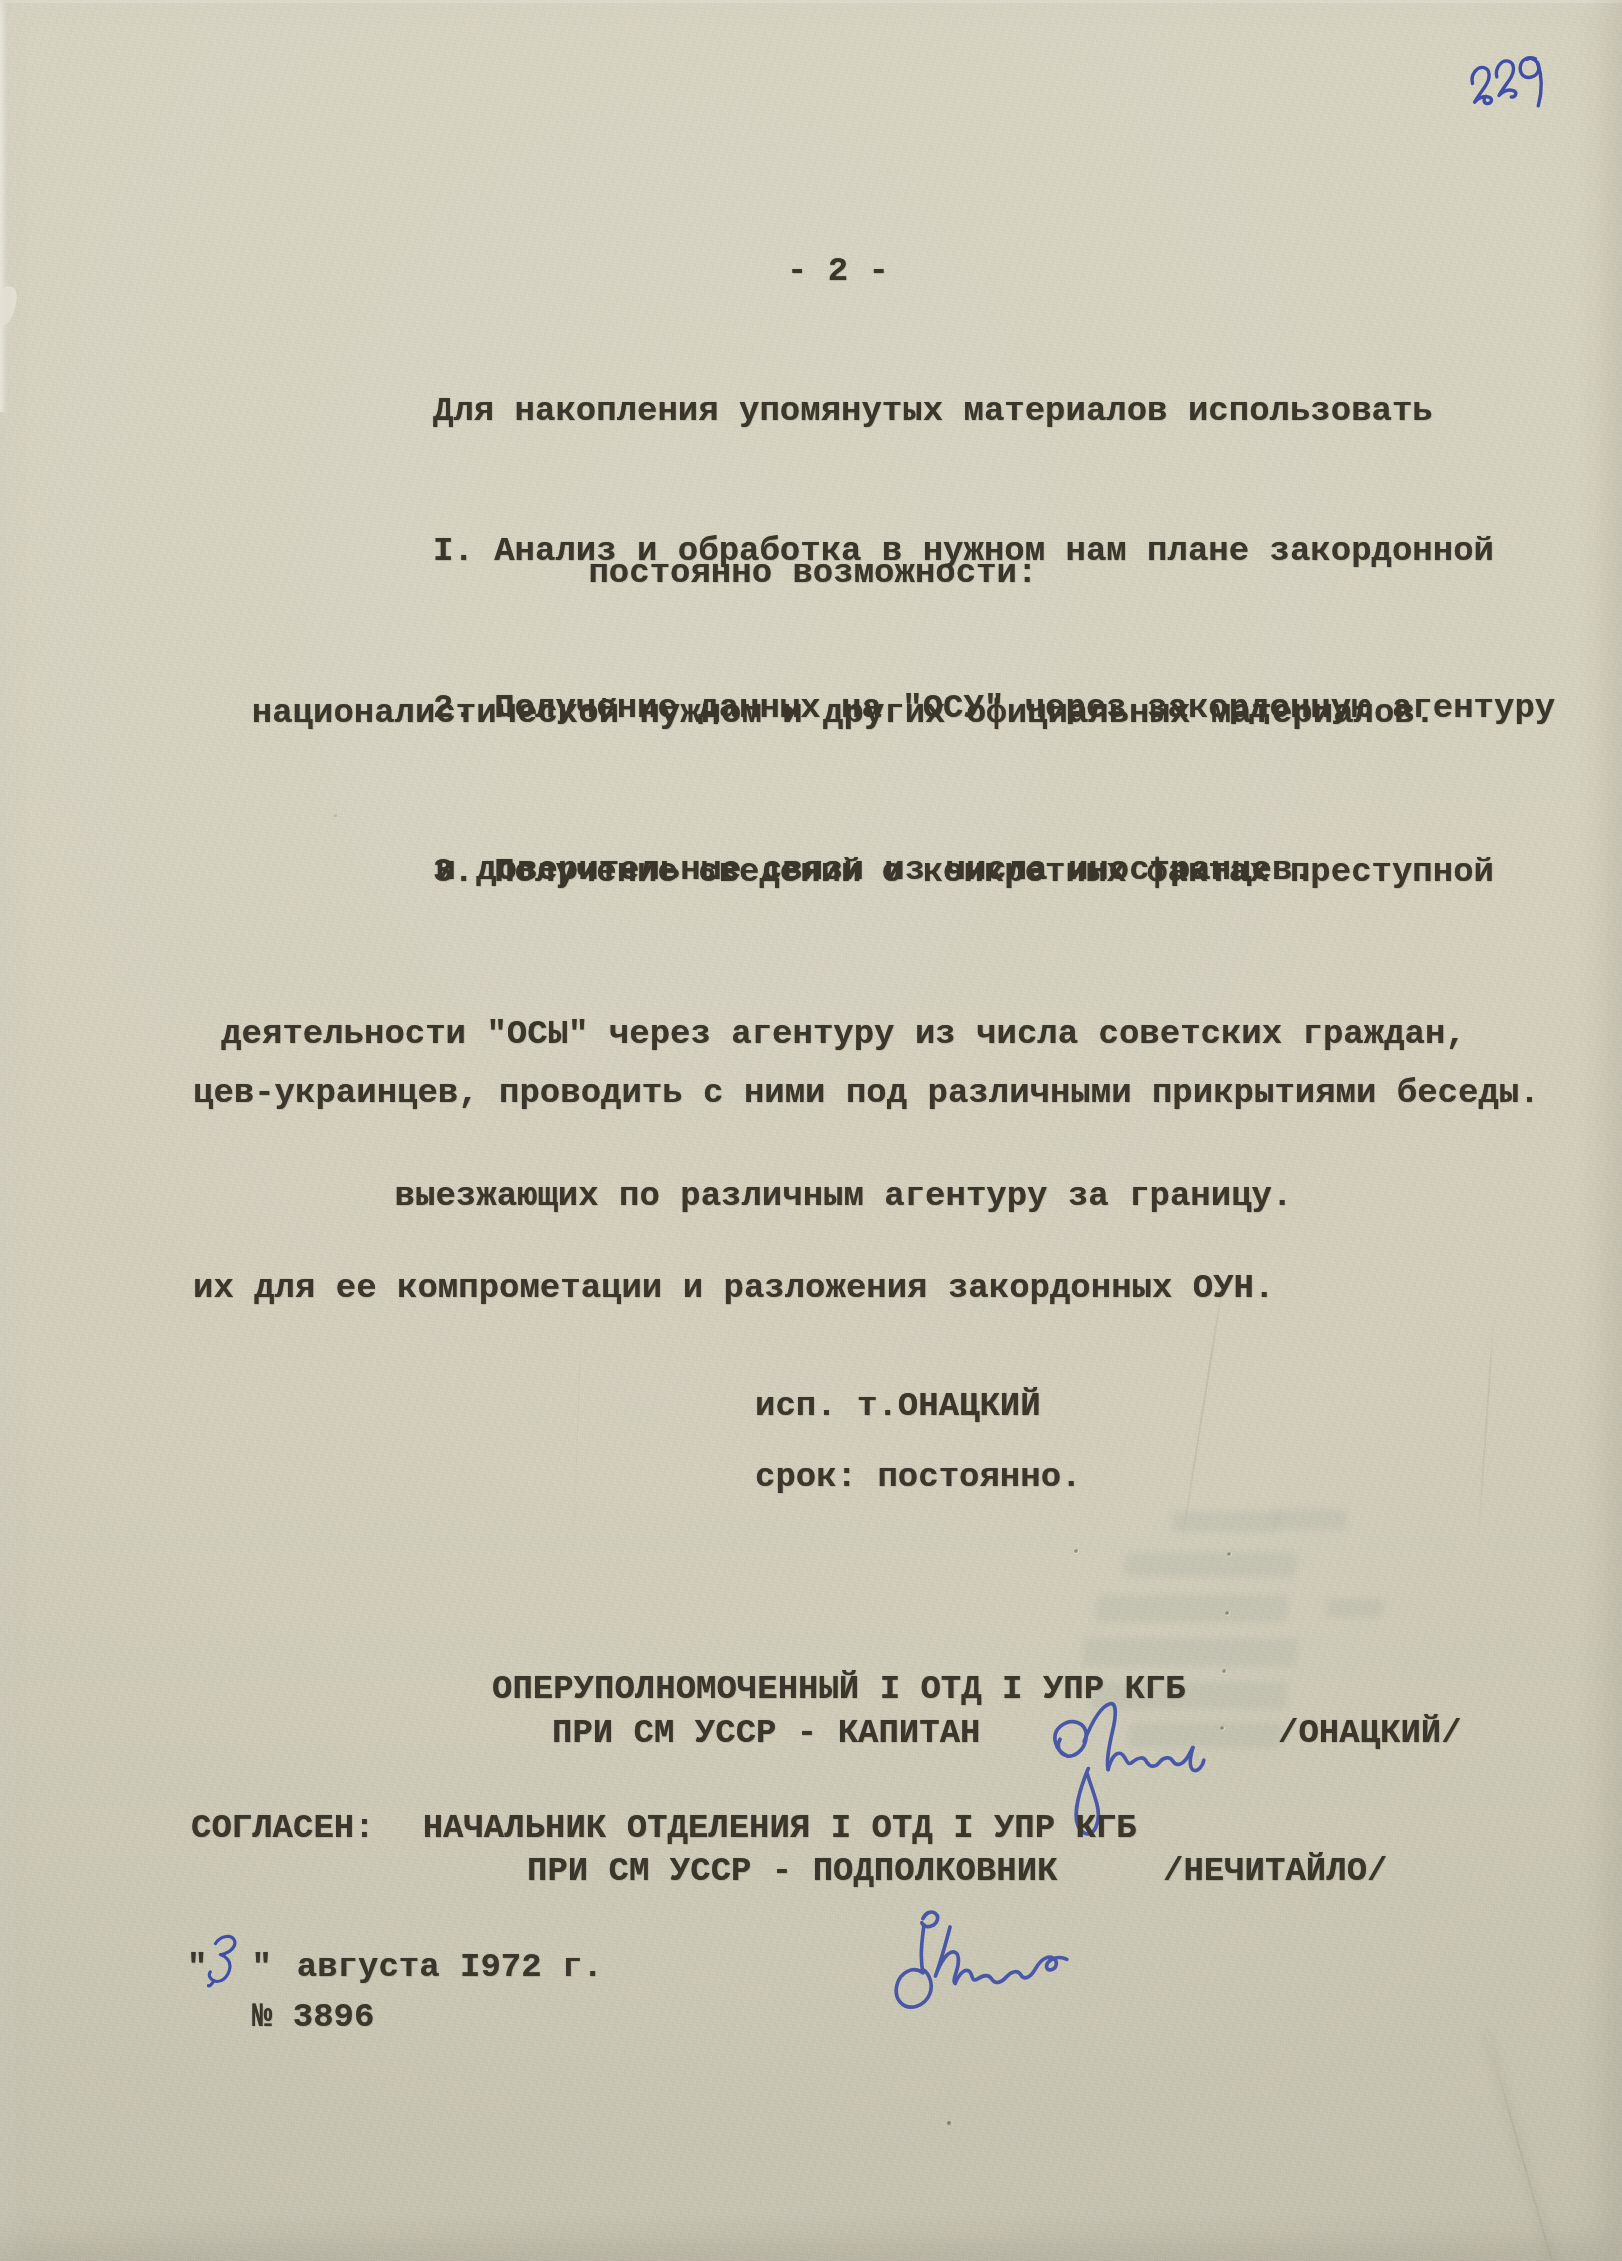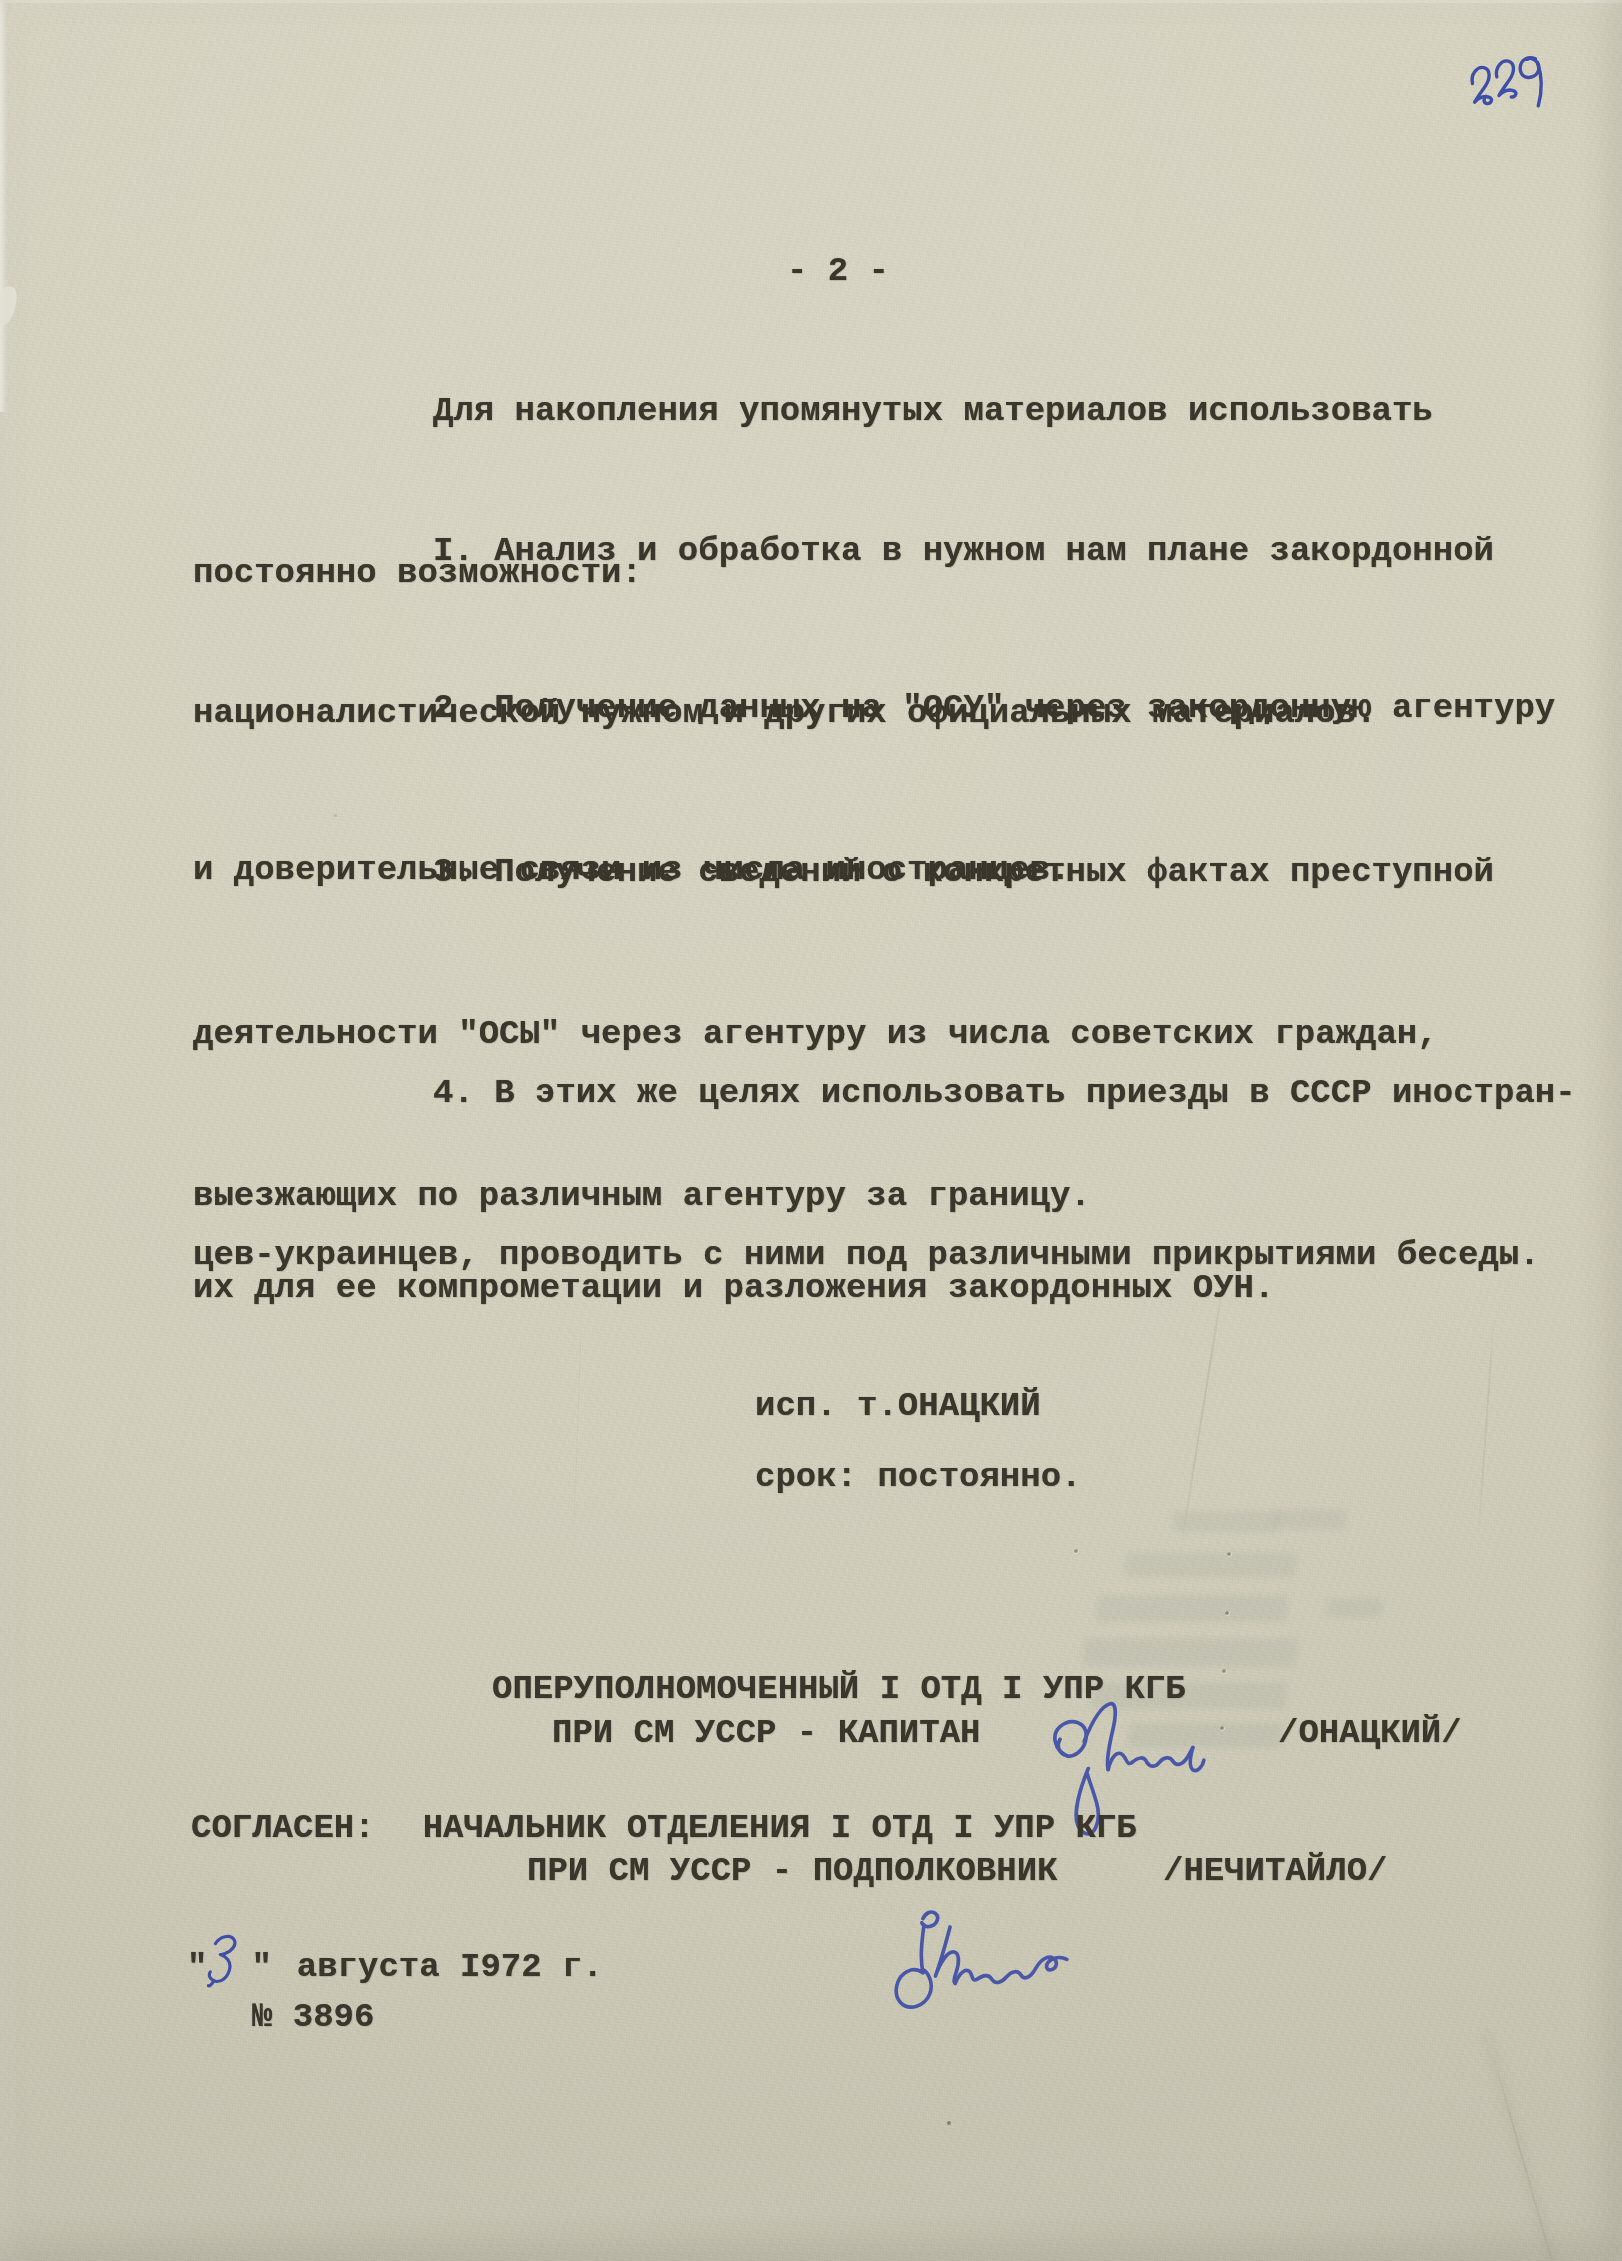--- a/index.html
+++ b/index.html
@@ -30,21 +30,21 @@
     position:absolute;
     font-weight:700;
     font-size:34px;
     line-height:54px;
     letter-spacing:0px;
     color:#3b362c;
     white-space:pre;
     text-shadow:0 0 0.8px rgba(59,54,44,0.65), 0.8px 0.8px 0 rgba(59,54,44,0.12);
     filter:blur(0.2px);
   }
-  .tw .ln{white-space:pre;}
+  .tw .ln{white-space:pre;text-align:center;}
   .tw .ind{padding-left:240px;}
   .row{display:flex;align-items:flex-start;}
   
   .ink path{fill:none;stroke:#3f4ea6;stroke-linecap:round;stroke-linejoin:round;}
   .hw{position:absolute;}
   .sr{position:absolute;width:0.5px;height:0.5px;overflow:hidden;clip-path:inset(50%);white-space:nowrap;}
   
   .bleed{
     position:absolute;
     background:rgba(125,140,133,0.13);
@@ -107,21 +107,20 @@
     <div class="ln">и доверительные связи из числа иностранцев.</div>
   </div>
 
   <div class="tw" style="left:193px;top:737px;">
     <div class="ln ind">3. Получение сведений о конкретных фактах преступной</div>
     <div class="ln">деятельности "ОСЫ" через агентуру из числа советских граждан,</div>
     <div class="ln">выезжающих по различным агентуру за границу.</div>
   </div>
 
   <div class="tw" style="left:193px;top:958px;">
-    <div class="ln ind">4. В этих же целях использовать приезды в СССР иностран-</div>
     <div class="ln">цев-украинцев, проводить с ними под различными прикрытиями беседы.</div>
   </div>
 
   <div class="tw" style="left:193px;top:1153px;">
     <div class="ln">их для ее компрометации и разложения закордонных ОУН.</div>
   </div>
 
   <div class="tw" style="left:755px;top:1450px;">срок: постоянно.</div>
   <div class="tw" style="left:755px;top:1379px;">исп. т.ОНАЦКИЙ</div>
 

